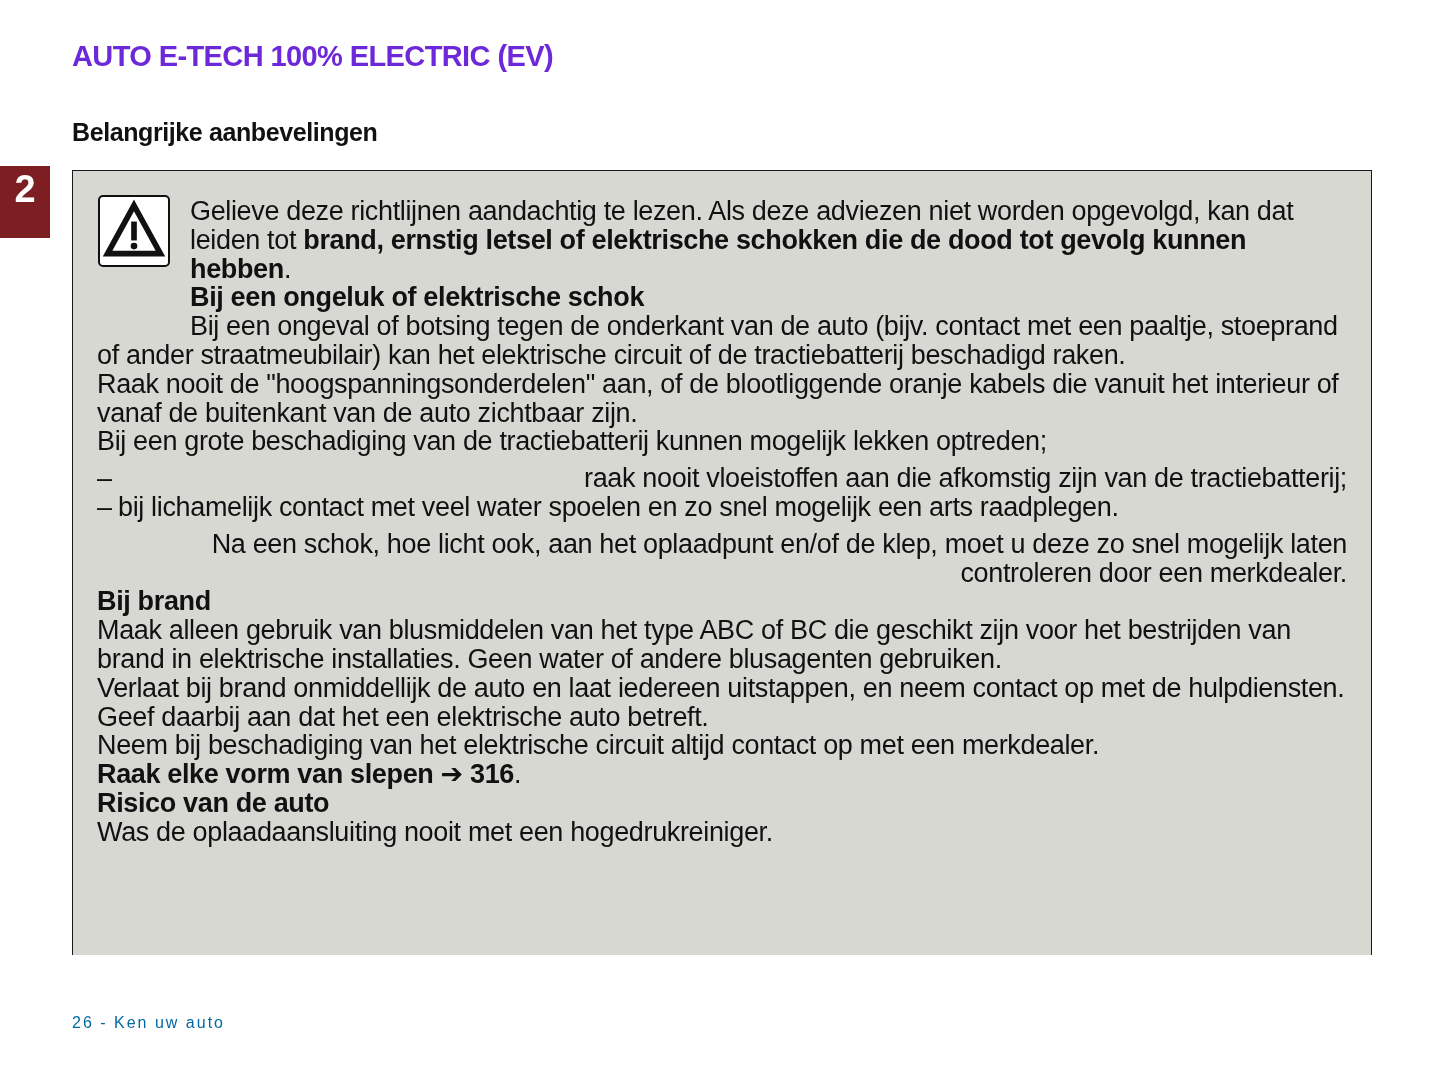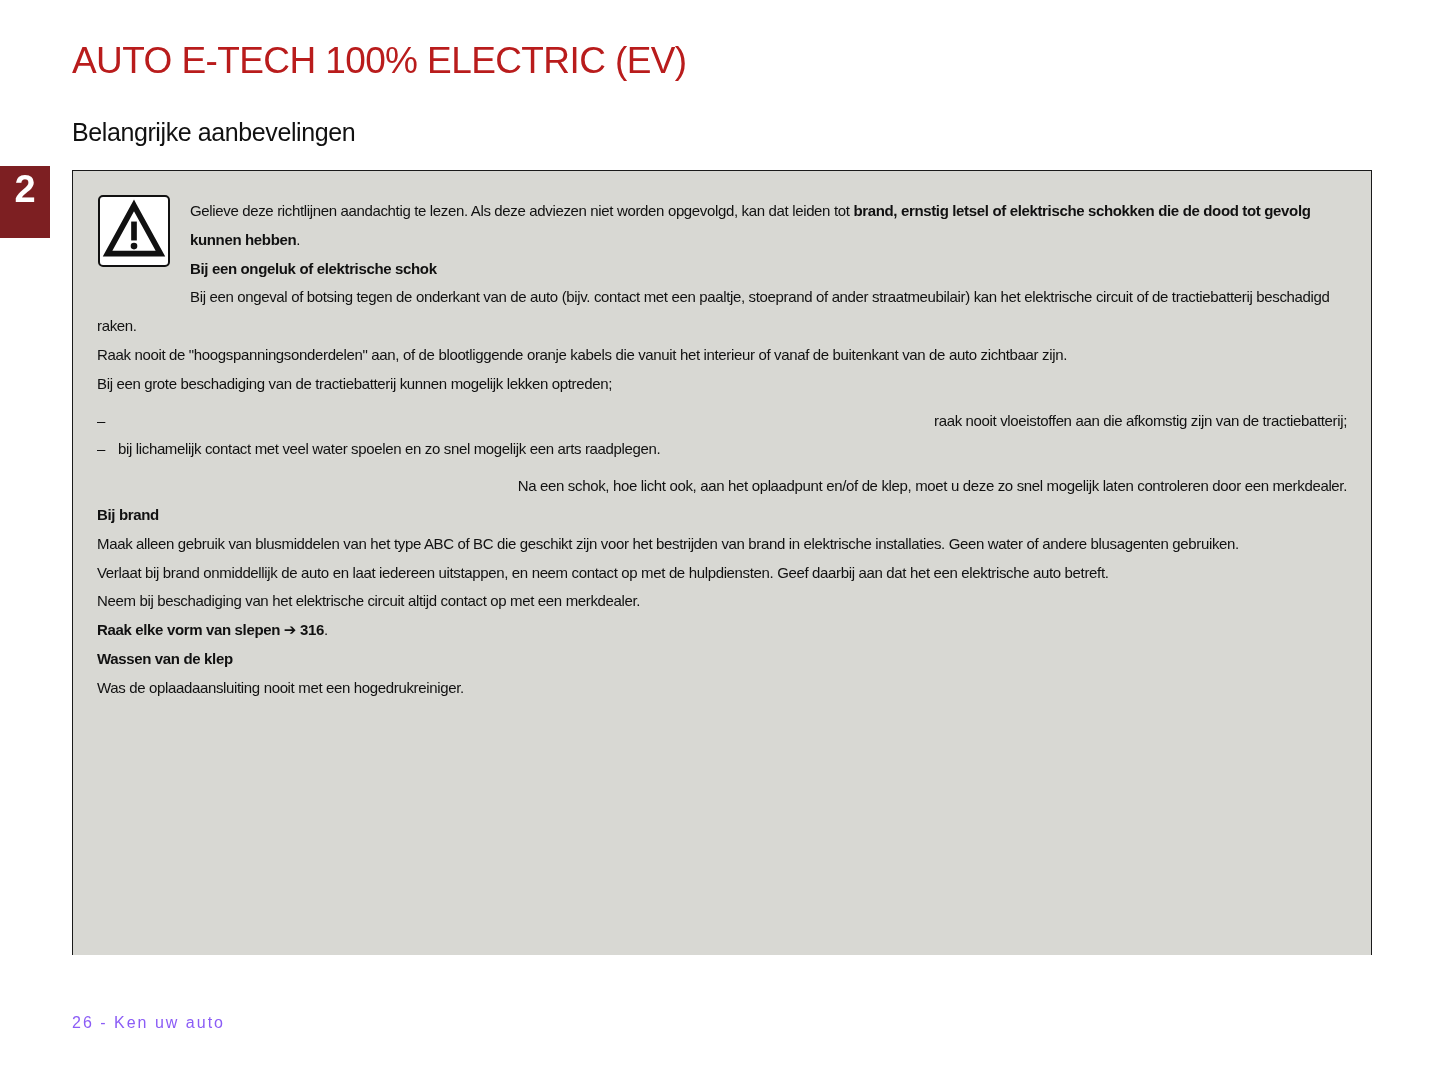--- a/index.html
+++ b/index.html
@@ -2,53 +2,53 @@
 <html><head>
 <meta charset="utf-8">
 <style>
   html, body { margin: 0; padding: 0; }
   body {
     width: 1445px; height: 1070px; background: #ffffff; position: relative; overflow: hidden;
     font-family: "Liberation Sans", "DejaVu Sans", sans-serif; color: #111111;
   }
   .page-title {
     position: absolute; left: 72px; top: 40px;
-    font-size: 37px; font-weight: normal; letter-spacing: -0.6px; color: #b91c1c;
+    font-size: 29px; font-weight: bold; letter-spacing: -0.6px; color: #6d28d9;
   }
   .section-title {
     position: absolute; left: 72px; top: 118px;
-    font-size: 25px; font-weight: normal; letter-spacing: -0.4px; color: #111;
+    font-size: 25px; font-weight: bold; letter-spacing: -0.4px; color: #111;
   }
   .chapter-tab {
     position: absolute; left: 0; top: 166px; width: 50px; height: 72px;
     background: #7d1f22; color: #fff; font-weight: bold; font-size: 38px;
     text-align: center; line-height: 46px;
   }
   .warn-box {
     position: absolute; left: 72px; top: 170px; width: 1300px; height: 785px;
     background: #d8d8d3; border: 1.5px solid #1a1a1a; border-bottom: none; box-sizing: border-box;
     overflow: hidden;
   }
   .warn-icon {
     position: absolute; left: 25px; top: 24px; width: 72px; height: 72px;
     background: #fff; border: 2.5px solid #111; border-radius: 5px; box-sizing: border-box;
   }
   .warn-icon svg { width: 100%; height: 100%; display: block; }
   .content {
     position: absolute; left: 24px; top: 26px; width: 1250px;
-    font-size: 15px; line-height: 28.8px; letter-spacing: -0.35px;
+    font-size: 27px; line-height: 28.8px; letter-spacing: -0.35px;
   }
   .content p { margin: 0; }
   .indent-first { padding-left: 93px; }
   .b { font-weight: bold; }
   .gap { margin-top: 8px !important; text-align: right; }
   .dash-item { position: relative; padding-left: 21px; }
   .dash-item::before { content: "–"; position: absolute; left: 0; }
   .footer {
-    position: absolute; left: 72px; top: 1014px; font-size: 16px; letter-spacing: 2px; color: #8b5cf6;
+    position: absolute; left: 72px; top: 1014px; font-size: 16px; letter-spacing: 2px; color: #0369a1;
   }
 </style>
 </head>
 <body>
 
 <div class="page-title">AUTO E-TECH 100% ELECTRIC (EV)</div>
 <div class="section-title">Belangrijke aanbevelingen</div>
 <div class="chapter-tab">
   <span>2</span>
 </div>
@@ -69,18 +69,18 @@
     <p>Raak nooit de "hoogspanningsonderdelen" aan, of de blootliggende oranje kabels die vanuit het interieur of vanaf de buitenkant van de auto zichtbaar zijn.</p>
     <p>Bij een grote beschadiging van de tractiebatterij kunnen mogelijk lekken optreden;</p>
     <p class="dash-item gap">raak nooit vloeistoffen aan die afkomstig zijn van de tractiebatterij;</p>
     <p class="dash-item">bij lichamelijk contact met veel water spoelen en zo snel mogelijk een arts raadplegen.</p>
     <p class="gap">Na een schok, hoe licht ook, aan het oplaadpunt en/of de klep, moet u deze zo snel mogelijk laten controleren door een merkdealer.</p>
     <p class="b">Bij brand</p>
     <p>Maak alleen gebruik van blusmiddelen van het type ABC of BC die geschikt zijn voor het bestrijden van brand in elektrische installaties. Geen water of andere blusagenten gebruiken.</p>
     <p>Verlaat bij brand onmiddellijk de auto en laat iedereen uitstappen, en neem contact op met de hulpdiensten. Geef daarbij aan dat het een elektrische auto betreft.</p>
     <p>Neem bij beschadiging van het elektrische circuit altijd contact op met een merkdealer.</p>
     <p><span class="b">Raak elke vorm van slepen</span> <span class="b">➔</span> <span class="b">316</span><span>.</span></p>
-    <p class="b">Wassen van de klep</p>
+    <p class="b">Risico van de auto</p>
     <p>Was de oplaadaansluiting nooit met een hogedrukreiniger.</p>
   </div>
 </div>
 
 <div class="footer">26 - Ken uw auto</div>
 
 </body></html>

